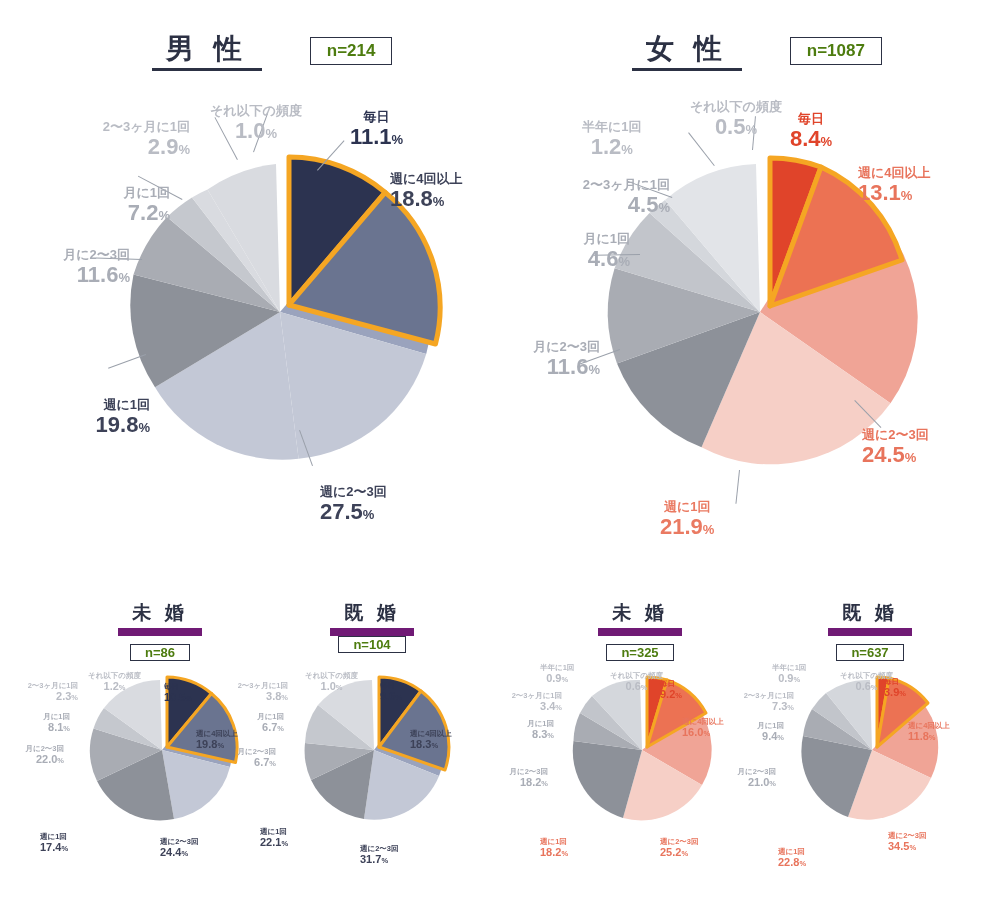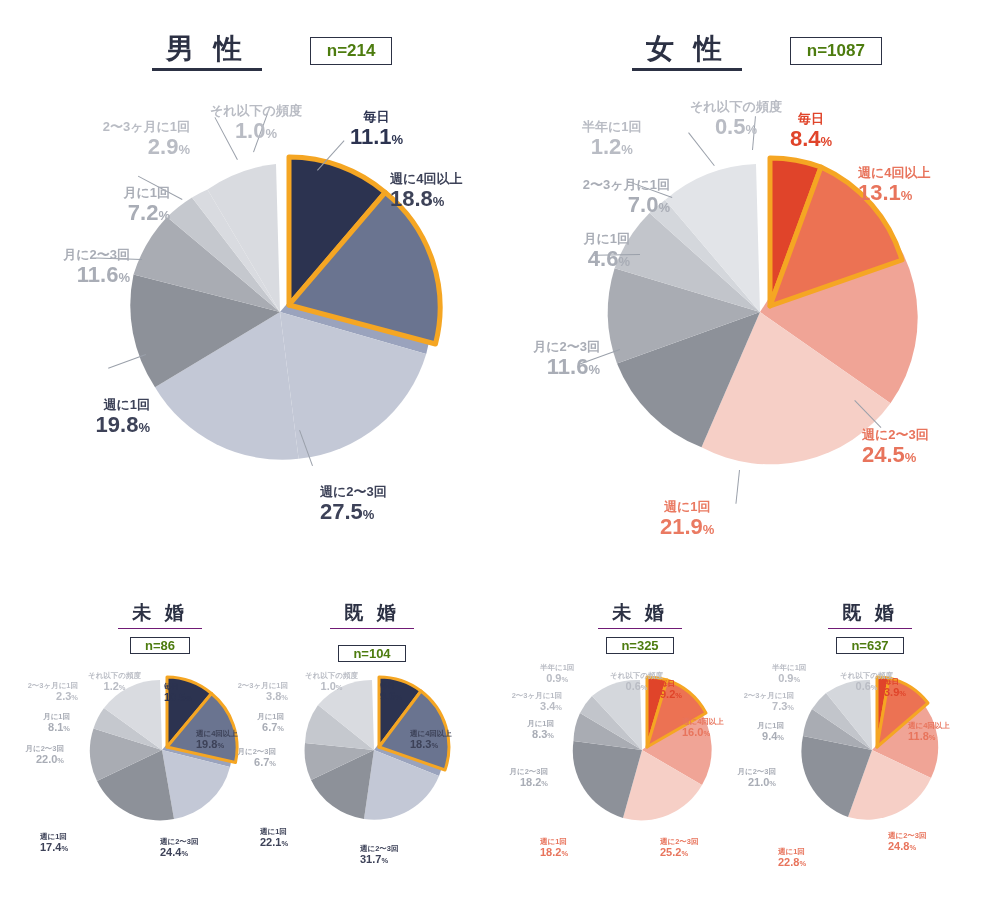--- a/index.html
+++ b/index.html
@@ -13,21 +13,21 @@
   }
 
   
   .title-wrap{position:absolute;display:flex;align-items:center;}
   .title-txt{
     font-size:28px;font-weight:bold;letter-spacing:6px;color:#2c3144;
     padding:0 14px 0 14px;
     border-bottom:3px solid #2c3144;
     white-space:nowrap;
   }
-  .title-txt.small{font-size:19px;letter-spacing:4px;border-bottom:1px solid #701a75;padding-bottom:2px;}
+  .title-txt.small{font-size:19px;letter-spacing:4px;border-bottom:8px solid #701a75;padding-bottom:2px;}
   .nbox{
     border:1.5px solid #2c3144;background:#fff;
     font-size:17px;font-weight:bold;color:#4d7c0f;
     padding:3px 16px;white-space:nowrap;
   }
   .nbox.small{font-size:13px;padding:0 14px;border-width:1.2px;}
 
   
   .pie{position:absolute;border-radius:50%;}
   .pie svg{display:block;overflow:visible;}
@@ -178,21 +178,21 @@
 <div class="lbl r t-grey2" style="left:470px;top:340px;width:130px;">
   <span class="cat">月に2〜3回</span>
   <span class="val"><span>11.6</span><span class="pc">%</span></span>
 </div>
 <div class="lbl r t-grey2" style="left:500px;top:232px;width:130px;">
   <span class="cat">月に1回</span>
   <span class="val"><span>4.6</span><span class="pc">%</span></span>
 </div>
 <div class="lbl r t-grey2" style="left:530px;top:178px;width:140px;">
   <span class="cat">2〜3ヶ月に1回</span>
-  <span class="val"><span>7.0</span><span class="pc">%</span></span>
+  <span class="val"><span>4.5</span><span class="pc">%</span></span>
 </div>
 <div class="lbl c t-grey1" style="left:582px;top:120px;">
   <span class="cat">半年に1回</span>
   <span class="val"><span>1.2</span><span class="pc">%</span></span>
 </div>
 <div class="lbl c t-grey1" style="left:690px;top:100px;">
   <span class="cat">それ以下の頻度</span>
   <span class="val"><span>0.5</span><span class="pc">%</span></span>
 </div>
 
@@ -242,21 +242,21 @@
   <span class="cat">2〜3ヶ月に1回</span>
   <span class="val"><span>2.3</span><span class="pc">%</span></span>
 </div>
 <div class="slbl c t-grey1" style="left:88px;top:672px;">
   <span class="cat">それ以下の頻度</span>
   <span class="val"><span>1.2</span><span class="pc">%</span></span>
 </div>
 
 <div class="title-wrap" style="left:292px;top:600px;flex-direction:column;align-items:center;width:160px;">
   <div class="title-txt small">既 婚</div>
-  <div class="nbox small" style="margin-top:16px;">n=104</div>
+  <div class="nbox small" style="margin-top:0;">n=104</div>
 </div>
 <div class="pie" style="left:294px;top:668px;width:160px;height:160px;">
   <svg width="160" height="160" viewBox="0 0 160 160">
     <path d="M80 82 L122.0 26.0 A70 70 0 0 1 145.0 108.0 Z" fill="#9aa3bd"></path>
     <path d="M80 82 L145.0 108.0 A70 70 0 0 1 70.0 151.0 Z" fill="#c3c8d6"></path>
     <path d="M80 82 L70.0 151.0 A70 70 0 0 1 17.0 112.0 Z" fill="#8d9199"></path>
     <path d="M80 82 L17.0 112.0 A70 70 0 0 1 11.0 75.0 Z" fill="#a9acb3"></path>
     <path d="M80 82 L11.0 75.0 A70 70 0 0 1 24.0 37.0 Z" fill="#c5c8ce"></path>
     <path d="M80 82 L24.0 37.0 A70 70 0 0 1 78 12 Z" fill="#d9dbe0"></path>
     <g transform="translate(5,-3)">
@@ -374,21 +374,21 @@
 <div class="slbl l t-red" style="left:884px;top:678px;">
   <span class="cat">毎日</span>
   <span class="val"><span>3.9</span><span class="pc">%</span></span>
 </div>
 <div class="slbl l t-salmon" style="left:908px;top:722px;">
   <span class="cat">週に4回以上</span>
   <span class="val"><span>11.8</span><span class="pc">%</span></span>
 </div>
 <div class="slbl l t-salmon" style="left:888px;top:832px;">
   <span class="cat">週に2〜3回</span>
-  <span class="val"><span>24.8</span><span class="pc">%</span></span>
+  <span class="val"><span>34.5</span><span class="pc">%</span></span>
 </div>
 <div class="slbl l t-salmon" style="left:778px;top:848px;">
   <span class="cat">週に1回</span>
   <span class="val"><span>22.8</span><span class="pc">%</span></span>
 </div>
 <div class="slbl r t-grey2" style="left:714px;top:768px;width:62px;">
   <span class="cat">月に2〜3回</span>
   <span class="val"><span>21.0</span><span class="pc">%</span></span>
 </div>
 <div class="slbl r t-grey2" style="left:722px;top:722px;width:62px;">

